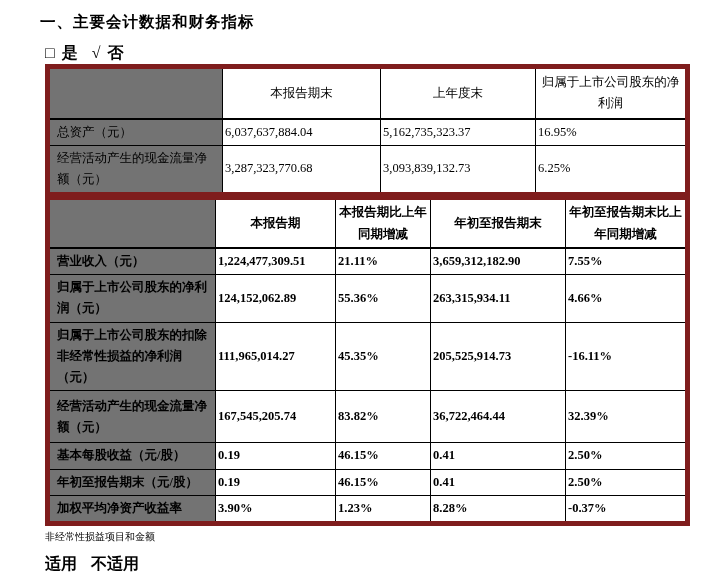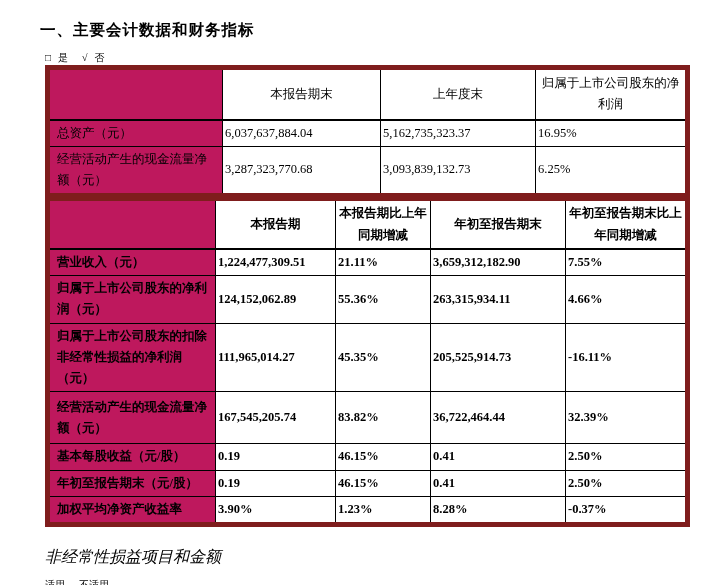--- a/index.html
+++ b/index.html
@@ -1,33 +1,33 @@
 <!DOCTYPE html>
 <html><head>
 <meta charset="utf-8">
 <style>
   html,body{margin:0;padding:0;background:#ffffff;}
   body{width:706px;height:585px;overflow:hidden;color:#000;
        font-family:"Liberation Serif","DejaVu Serif",serif;}
-  .page{box-sizing:border-box;width:706px;height:558px;padding-top:20px;}
+  .page{box-sizing:border-box;width:706px;height:558px;padding-top:12px;}
   .title{font-family:"Liberation Sans","DejaVu Sans",sans-serif;
          font-weight:700;font-size:15.5px;margin:0 0 0 40px;letter-spacing:1px;}
   .qline{font-size:12px;margin:24px 0 0 45px;}
-  .optline{font-size:10px;margin:10px 0 0 45px;}
+  .optline{font-size:16px;margin:10px 0 0 45px;font-weight:bold;}
   .optline .glyph{display:inline-block;margin-right:7px;}
   .optline .word{display:inline-block;margin-right:14px;}
   table.t{border-collapse:collapse;table-layout:fixed;width:640px;
           margin-left:45px;border:5px solid #7f1d1d;font-size:12.5px;}
   table.t2{margin-top:-2px;font-weight:bold;}
   .t td{border:1px solid #000;vertical-align:middle;line-height:1.7;
         overflow:hidden;}
   .t tr.hdr td{text-align:center;padding:2px 3px;border-bottom:2px solid #000;}
-  .t td.lbl{background:#be185d;text-align:left;padding:2px 5px 2px 7px;}
+  .t td.lbl{background:#737373;text-align:left;padding:2px 5px 2px 7px;}
   .t td.num{padding:2px 9px 2px 2px;margin-left:32px;}
-  .note{font-size:16px;margin:20px 0 0 45px;font-style:italic;}
+  .note{font-size:10px;margin:4px 0 0 45px;}
 </style>
 </head>
 <body>
 
 <div class="page">
 
   <h1 class="title">一、主要会计数据和财务指标</h1>
 
 
   <div class="optline">

